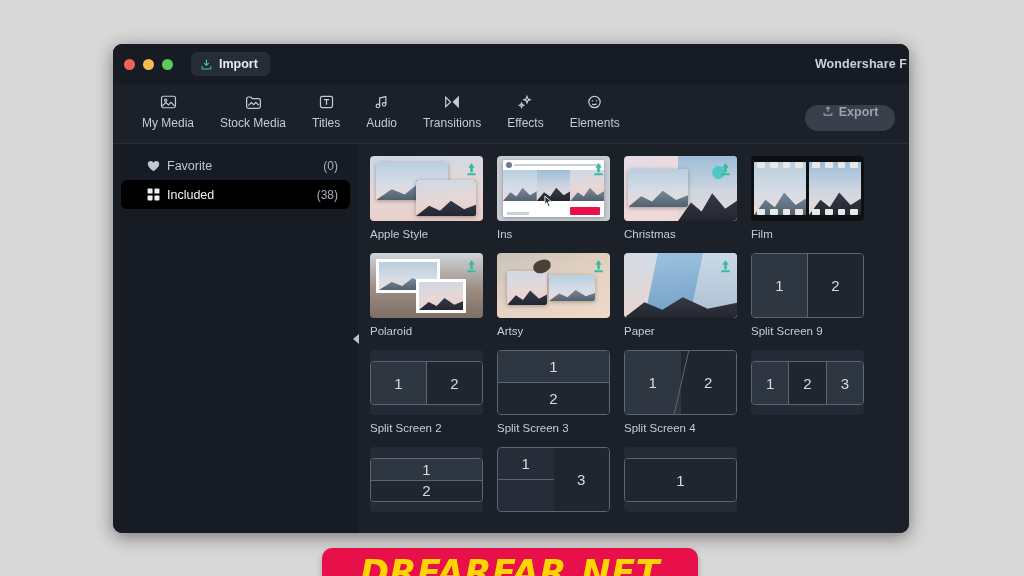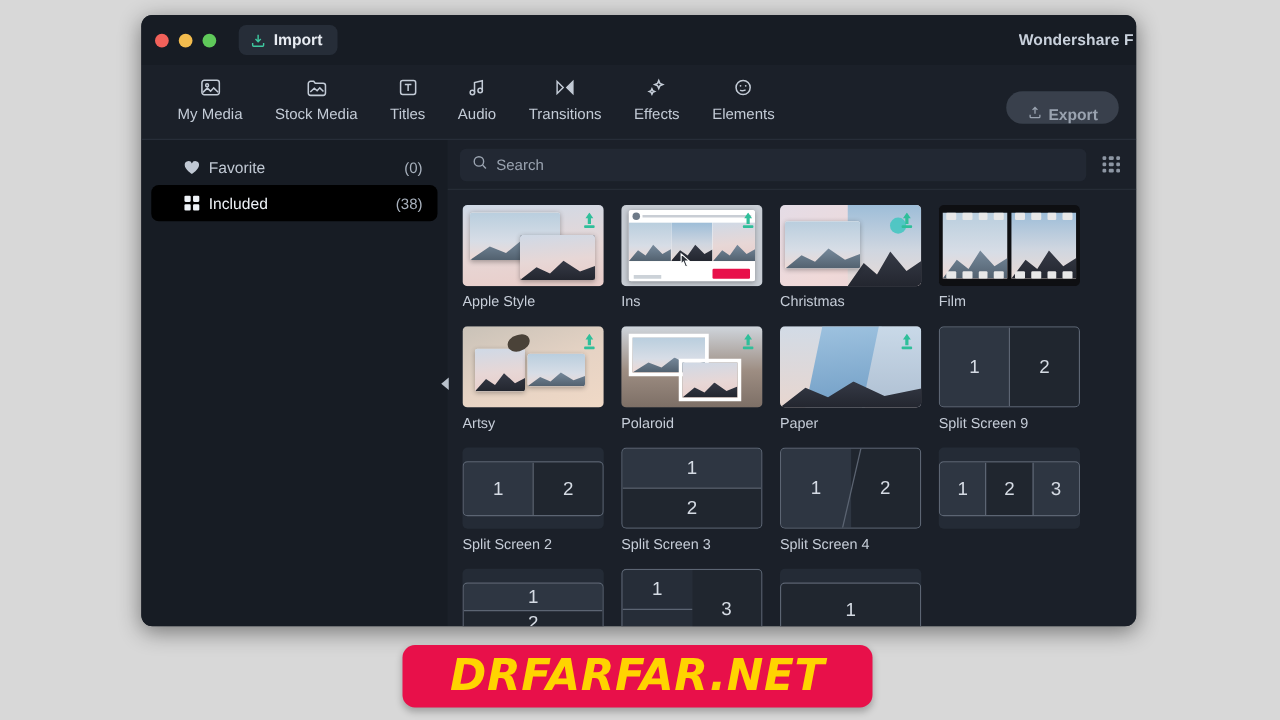--- a/index.html
+++ b/index.html
@@ -2,21 +2,21 @@
 <html><head>
 <meta charset="utf-8">
 <style>
   * { box-sizing: border-box; margin: 0; padding: 0; }
   html, body {
     width: 1024px; height: 576px;
     background: #d8d8d8;
     font-family: "Liberation Sans", sans-serif;
     overflow: hidden;
   }
-  #root { position: relative; width: 1024px; height: 412px; }
+  #root { position: relative; width: 1024px; height: 412px; margin-top: 32px; }
 
   
   .app-window {
     position: absolute;
     left: 113px; top: 12px;
     width: 796px; height: 489px;
     background: #1b2029;
     border-radius: 9px;
     overflow: hidden;
     box-shadow: 0 4px 18px rgba(0,0,0,.45);
@@ -78,21 +78,21 @@
   .tab.active::after {
     content: ""; position: absolute; left: 11px; right: 11px; bottom: -4px;
     height: 2px; background: #3ec9a0; border-radius: 1px;
   }
 
   .export-btn {
     position: absolute; right: 14px; top: 21px;
     width: 90px; height: 26px;
     background: #39404c;
     border-radius: 13px;
-    display: flex; align-items: flex-end; justify-content: center; gap: 5px;
+    display: flex; align-items: flex-start; justify-content: center; gap: 5px;
     color: #9aa3b0; font-size: 12.5px; font-weight: 600;
     cursor: pointer;
   }
 
   
   .body-row { display: flex; height: calc(489px - 40px - 60px); }
 
   
   .sidebar {
     width: 245px;
@@ -400,42 +400,20 @@
           </span>
           <span class="slabel">Included</span>
           <span class="scount">(38)</span>
         </div>
 
         <div class="collapse-handle"></div>
       </div>
 
       <div class="content">
 
-        <div class="searchrow">
-          <div class="searchbox">
-            <span>
-              <svg width="12" height="12" viewBox="0 0 14 14" fill="none" stroke="#9aa3b0" stroke-width="1.3">
-                <circle cx="6" cy="6" r="4.4"></circle>
-                  <path d="M9.4 9.4l3.1 3.1"></path>
-              </svg>
-            </span>
-            <span class="sph">Search</span>
-          </div>
-          <div class="gridbtn">
-            <i></i>
-              <i></i>
-              <i></i>
-              <i></i>
-              <i></i>
-              <i></i>
-              <i></i>
-              <i></i>
-              <i></i>
-          </div>
-        </div>
 
         <div class="gridwrap">
           <div class="tiles">
 
             <div class="tile">
               <div class="thumb">
                 <div class="ph sky-a"></div>
                 <div class="win-card" style="left:6px;top:6px;width:72px;height:38px;">
                   <div class="ph sky-b"></div>
                     <div class="mtn pale"></div>
@@ -553,59 +531,59 @@
                         <i></i>
                       </div>
                   </div>
                 </div>
               </div>
               <div class="cap">Film</div>
             </div>
 
             <div class="tile">
               <div class="thumb">
+                <div class="ph" style="background:linear-gradient(180deg,#cfd5dc 0%,#9d8d82 55%,#7d6f66 100%)"></div>
+                <div class="white-frame" style="left:6px;top:6px;width:64px;height:34px;">
+                  <div class="ph sky-b"></div>
+                    <div class="mtn pale"></div>
+                </div>
+                <div class="white-frame" style="left:46px;top:26px;width:50px;height:34px;">
+                  <div class="ph sky-a"></div>
+                    <div class="mtn"></div>
+                </div>
+                <span class="dlbadge">
+                  <svg width="11" height="13" viewBox="0 0 12 14" fill="#2fbf9a">
+                      <path d="M6 0l3.4 5H7.4v5H4.6V5H2.6z"></path>
+                      <rect x="1.4" y="11" width="9.2" height="2.4" rx=".8"></rect>
+                    </svg>
+                </span>
+              </div>
+              <div class="cap">Polaroid</div>
+            </div>
+
+            <div class="tile">
+              <div class="thumb">
                 <div class="ph" style="background:linear-gradient(160deg,#c9c2b8 0%,#e6d3c4 55%,#f0d9c6 100%)"></div>
                 <div class="win-card" style="left:10px;top:18px;width:40px;height:34px;">
                   <div class="ph sky-a"></div>
                     <div class="mtn"></div>
                 </div>
                 <div class="win-card" style="left:52px;top:22px;width:46px;height:26px;">
                   <div class="ph sky-b"></div>
                     <div class="mtn pale"></div>
                 </div>
                 <span style="position:absolute;left:36px;top:7px;width:18px;height:13px;background:#4a4238;border-radius:50% 40% 55% 45%;transform:rotate(-14deg)"></span>
                 <span class="dlbadge">
                   <svg width="11" height="13" viewBox="0 0 12 14" fill="#2fbf9a">
                       <path d="M6 0l3.4 5H7.4v5H4.6V5H2.6z"></path>
                       <rect x="1.4" y="11" width="9.2" height="2.4" rx=".8"></rect>
                     </svg>
                 </span>
               </div>
               <div class="cap">Artsy</div>
-            </div>
-
-            <div class="tile">
-              <div class="thumb">
-                <div class="ph" style="background:linear-gradient(180deg,#cfd5dc 0%,#9d8d82 55%,#7d6f66 100%)"></div>
-                <div class="white-frame" style="left:6px;top:6px;width:64px;height:34px;">
-                  <div class="ph sky-b"></div>
-                    <div class="mtn pale"></div>
-                </div>
-                <div class="white-frame" style="left:46px;top:26px;width:50px;height:34px;">
-                  <div class="ph sky-a"></div>
-                    <div class="mtn"></div>
-                </div>
-                <span class="dlbadge">
-                  <svg width="11" height="13" viewBox="0 0 12 14" fill="#2fbf9a">
-                      <path d="M6 0l3.4 5H7.4v5H4.6V5H2.6z"></path>
-                      <rect x="1.4" y="11" width="9.2" height="2.4" rx=".8"></rect>
-                    </svg>
-                </span>
-              </div>
-              <div class="cap">Polaroid</div>
             </div>
 
 
             <div class="tile">
               <div class="thumb">
                 <div class="ph" style="background:linear-gradient(180deg,#d2dbe6,#e8d6cf)"></div>
                 <div style="position:absolute;inset:0;background:linear-gradient(175deg,#9fc3e0,#6f9cc4);clip-path:polygon(30% 0,72% 0,60% 100%,18% 100%)"></div>
                 <div style="position:absolute;inset:0;background:linear-gradient(180deg,#c9d9e8,#aebfd2);clip-path:polygon(70% 0,100% 0,100% 100%,58% 100%)"></div>
                 <div class="mtn" style="height:42%;clip-path:polygon(0% 100%,18% 42%,34% 70%,52% 24%,74% 66%,100% 44%,100% 100%)"></div>
                 <span class="dlbadge">

